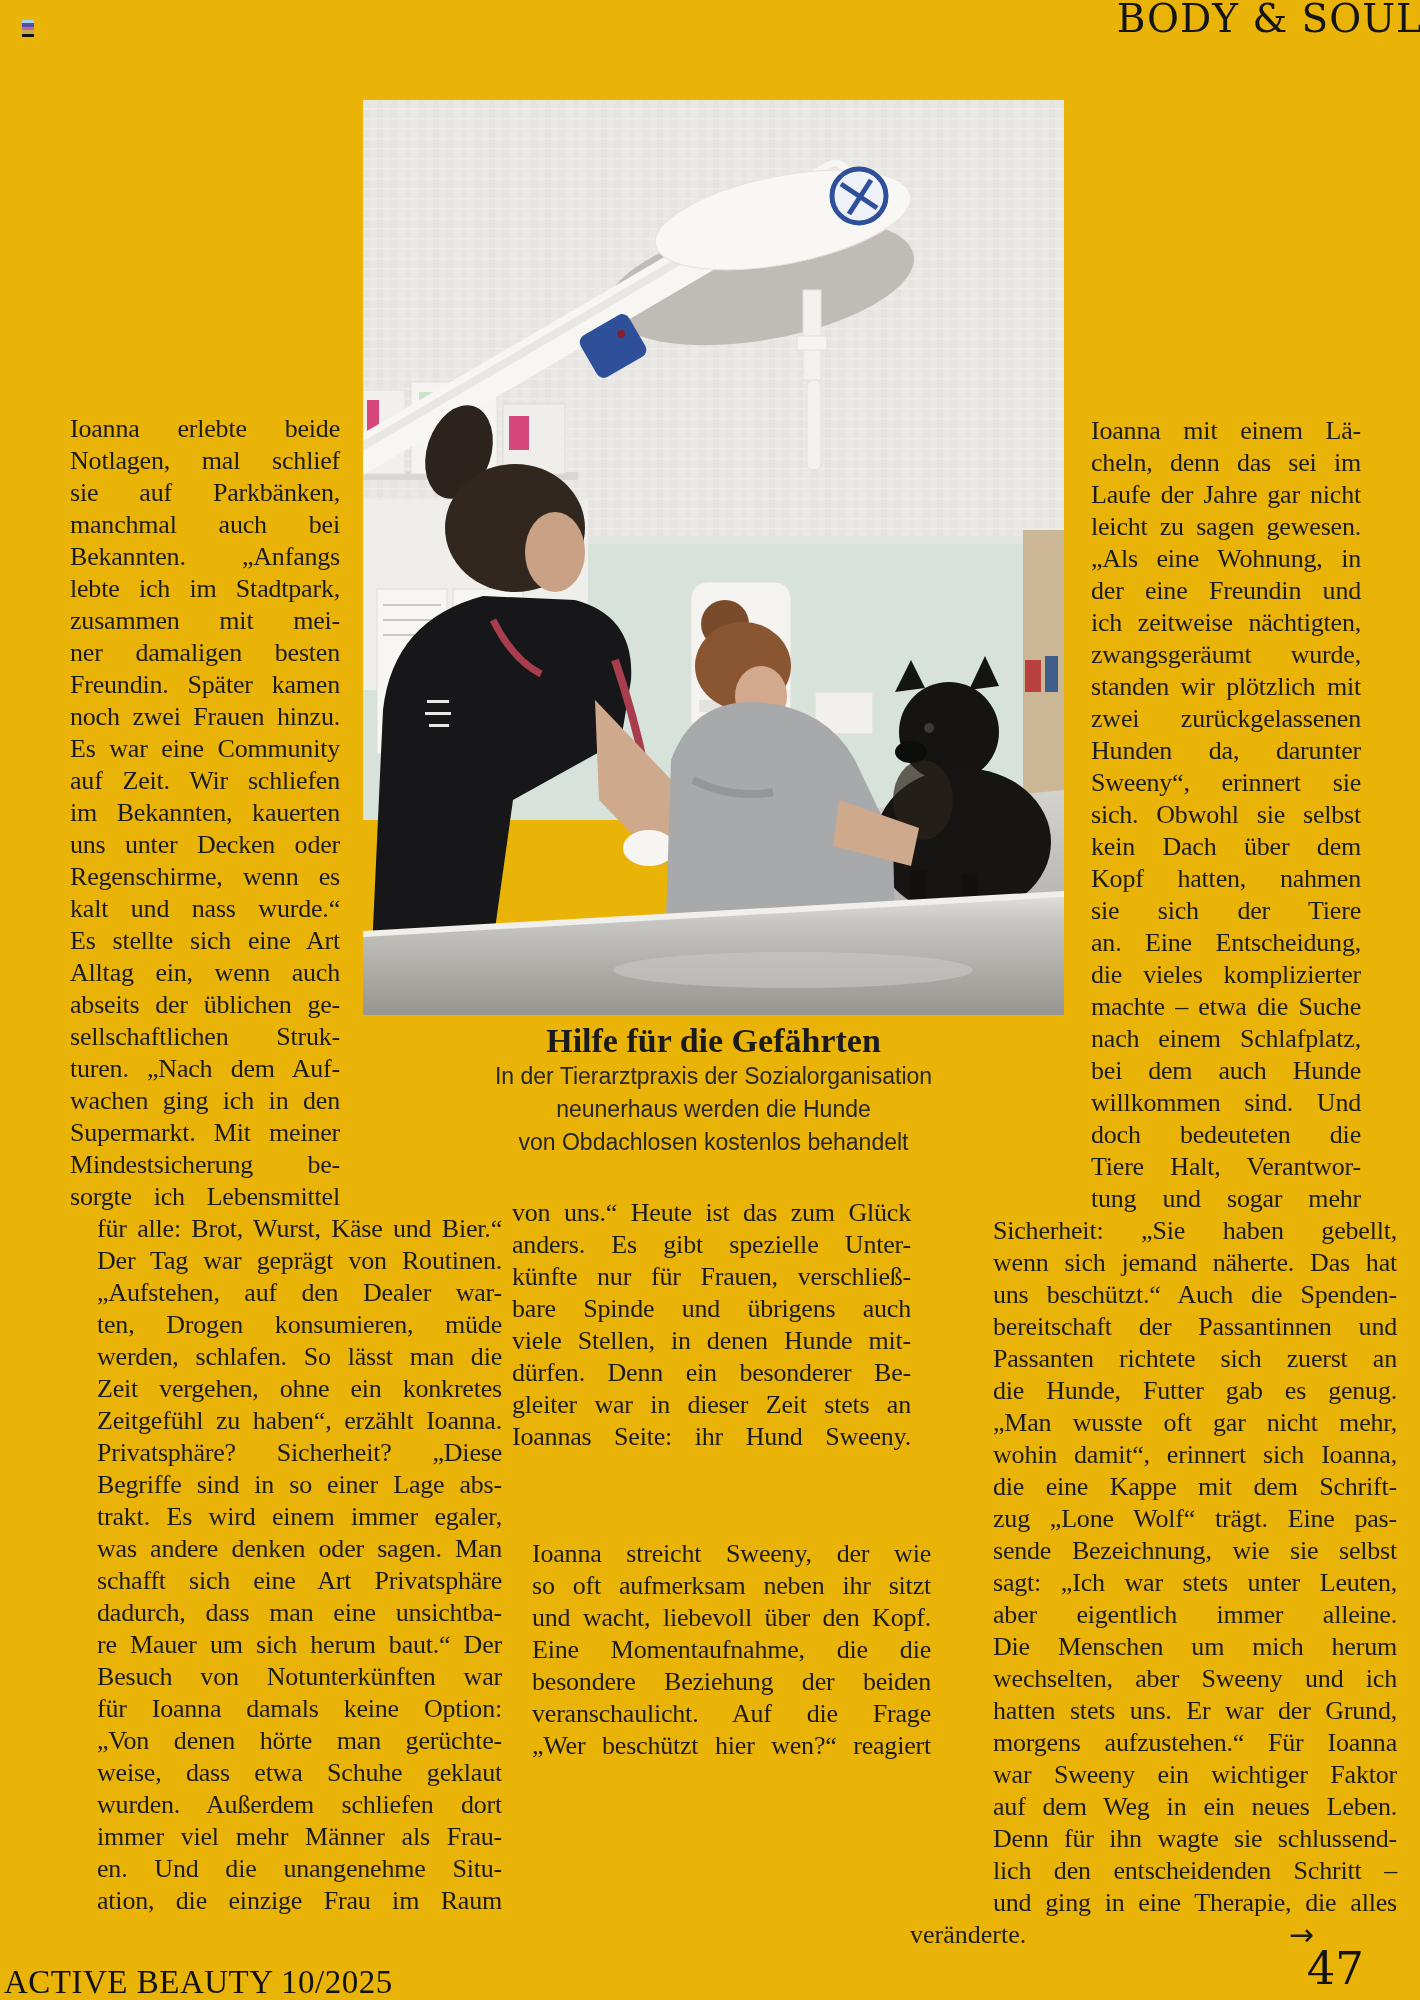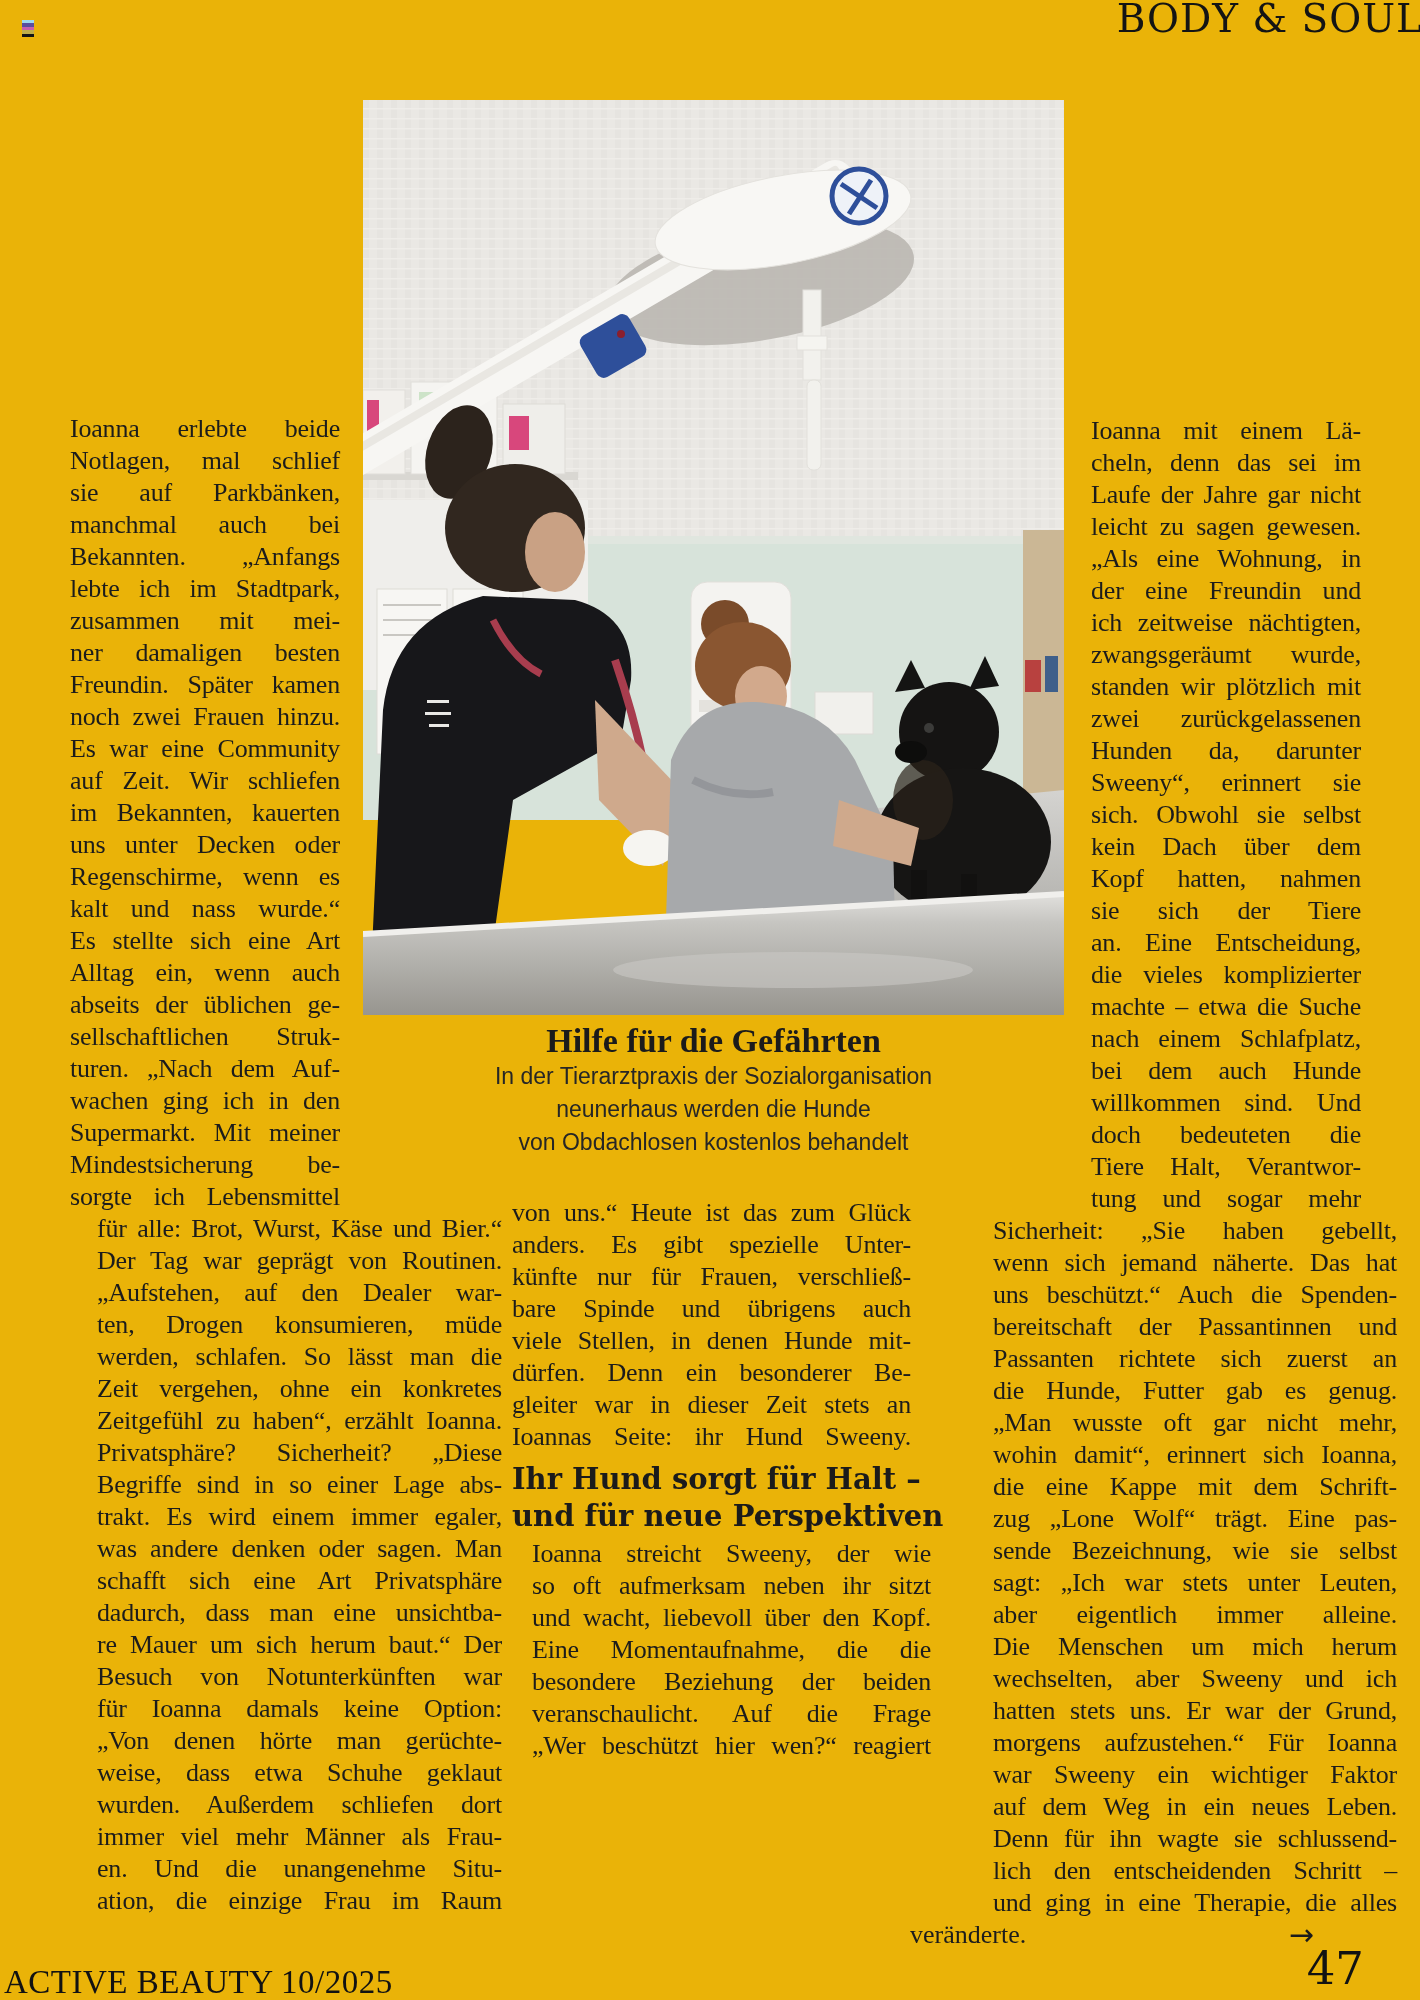--- a/index.html
+++ b/index.html
@@ -234,24 +234,20 @@
   <div class="col col-mid-top">
       <div class="line">von uns.“ Heute ist das zum Glück</div>
       <div class="line">anders. Es gibt spezielle Unter-</div>
       <div class="line">künfte nur für Frauen, verschließ-</div>
       <div class="line">bare Spinde und übrigens auch</div>
       <div class="line">viele Stellen, in denen Hunde mit-</div>
       <div class="line">dürfen. Denn ein besonderer Be-</div>
       <div class="line">gleiter war in dieser Zeit stets an</div>
       <div class="line">Ioannas Seite: ihr Hund Sweeny.</div>
     </div>
-  <div class="subheading">
-      <div class="line">Ihr Hund sorgt für Halt –</div>
-      <div class="line">und für neue Perspektiven</div>
-    </div>
   <div class="col col-mid-bottom">
       <div class="line">Ioanna streicht Sweeny, der wie</div>
       <div class="line">so oft aufmerksam neben ihr sitzt</div>
       <div class="line">und wacht, liebevoll über den Kopf.</div>
       <div class="line">Eine Momentaufnahme, die die</div>
       <div class="line">besondere Beziehung der beiden</div>
       <div class="line">veranschaulicht. Auf die Frage</div>
       <div class="line">„Wer beschützt hier wen?“ reagiert</div>
     </div>
   <div class="col col-right-narrow">

